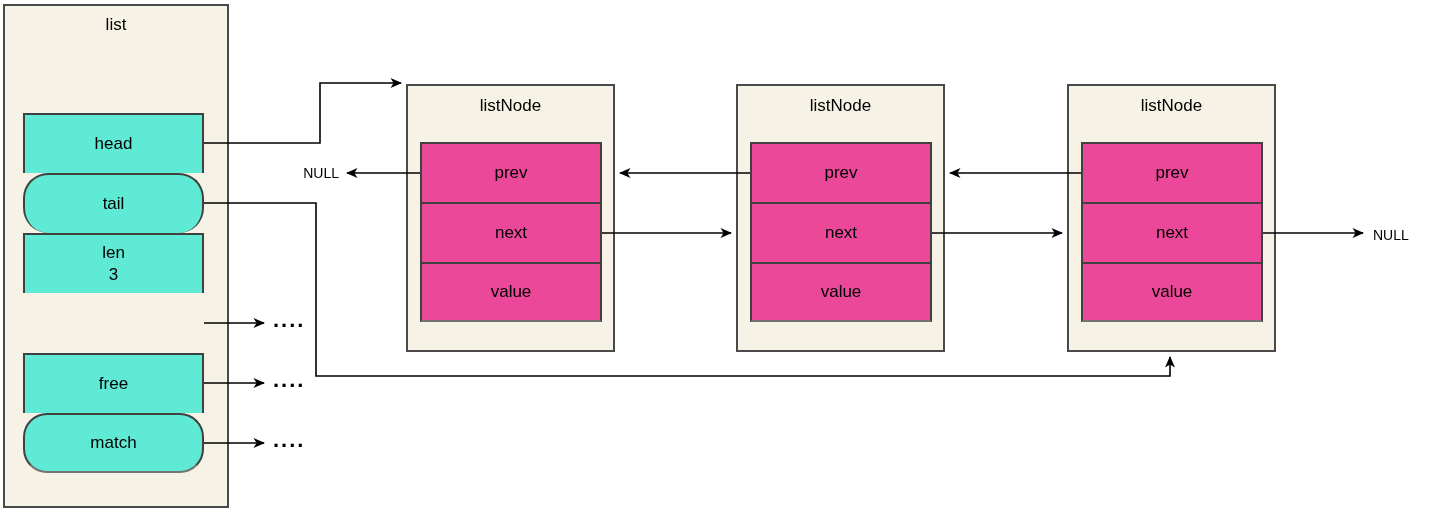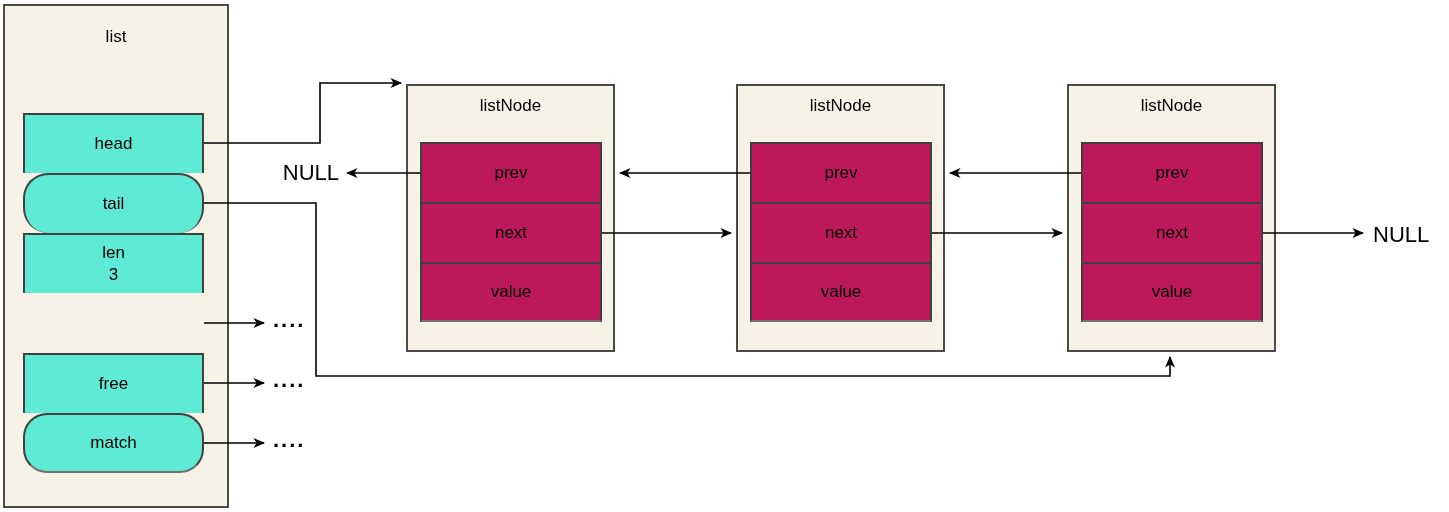--- a/index.html
+++ b/index.html
@@ -34,24 +34,24 @@
     display: flex;
     flex-direction: column;
     align-items: center;
     justify-content: center;
     font-size: 17px;
     line-height: 22px;
     text-align: center;
   }
   .cell.last { border-bottom: 2px solid #737373; }
   .cell.pink { background: #5eead4; }
-  .cell.blue { background: #be185d; }
+  .cell.blue { background: #ec4899; }
   .float-label {
     position: absolute;
-    font-size: 22px;
+    font-size: 14px;
     line-height: 22px;
     white-space: nowrap;
   }
   .dots {
     position: absolute;
     font-size: 22px;
     font-weight: 700;
     letter-spacing: 2px;
     line-height: 20px;
     white-space: nowrap;
@@ -67,21 +67,21 @@
     stroke: #000000;
     stroke-width: 1.6;
   }
 </style>
 </head>
 <body>
 
 <div class="canvas">
 
   <div class="box" style="left:3px; top:4px; width:226px; height:504px;"></div>
-  <div class="box-title" style="left:3px; top:15px; width:226px;margin-top:12px;">list</div>
+  <div class="box-title" style="left:3px; top:15px; width:226px;">list</div>
 
   <div class="cell pink" style="left:23px; top:113px; width:181px; height:60px;">
     <span>head</span>
   </div>
   <div class="cell pink" style="left:23px; top:173px; width:181px; height:60px;border-radius:25px;">
     <span>tail</span>
   </div>
   <div class="cell pink" style="left:23px; top:233px; width:181px; height:60px;">
     <span>len</span>
     <span>3</span>

